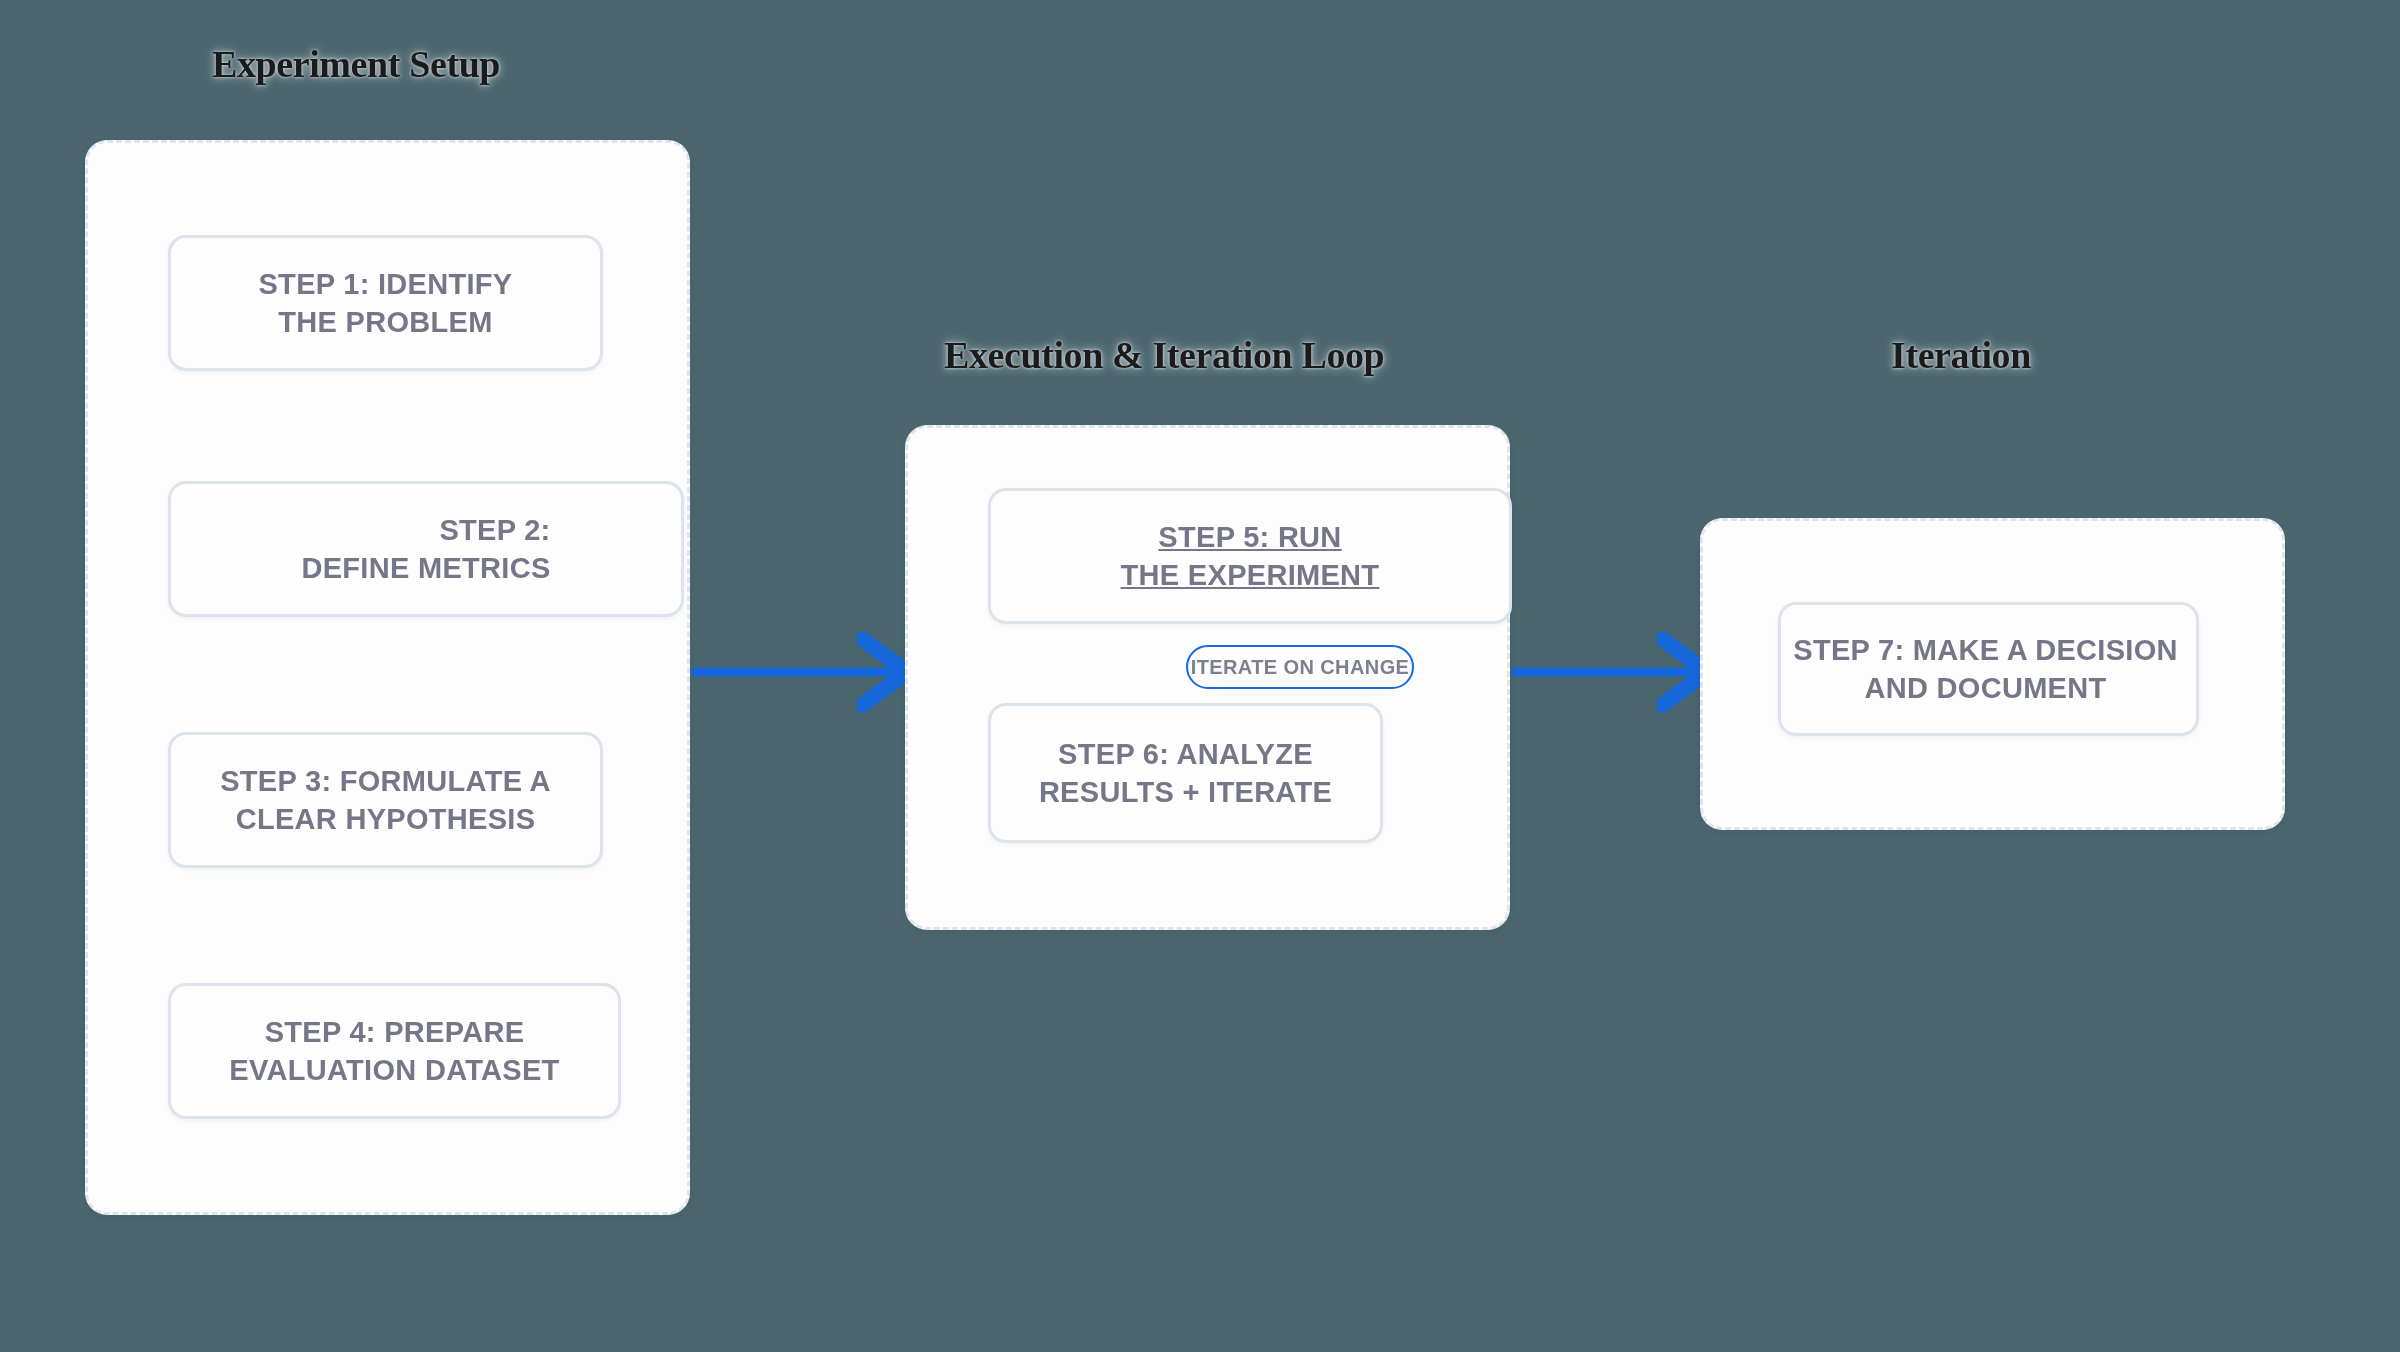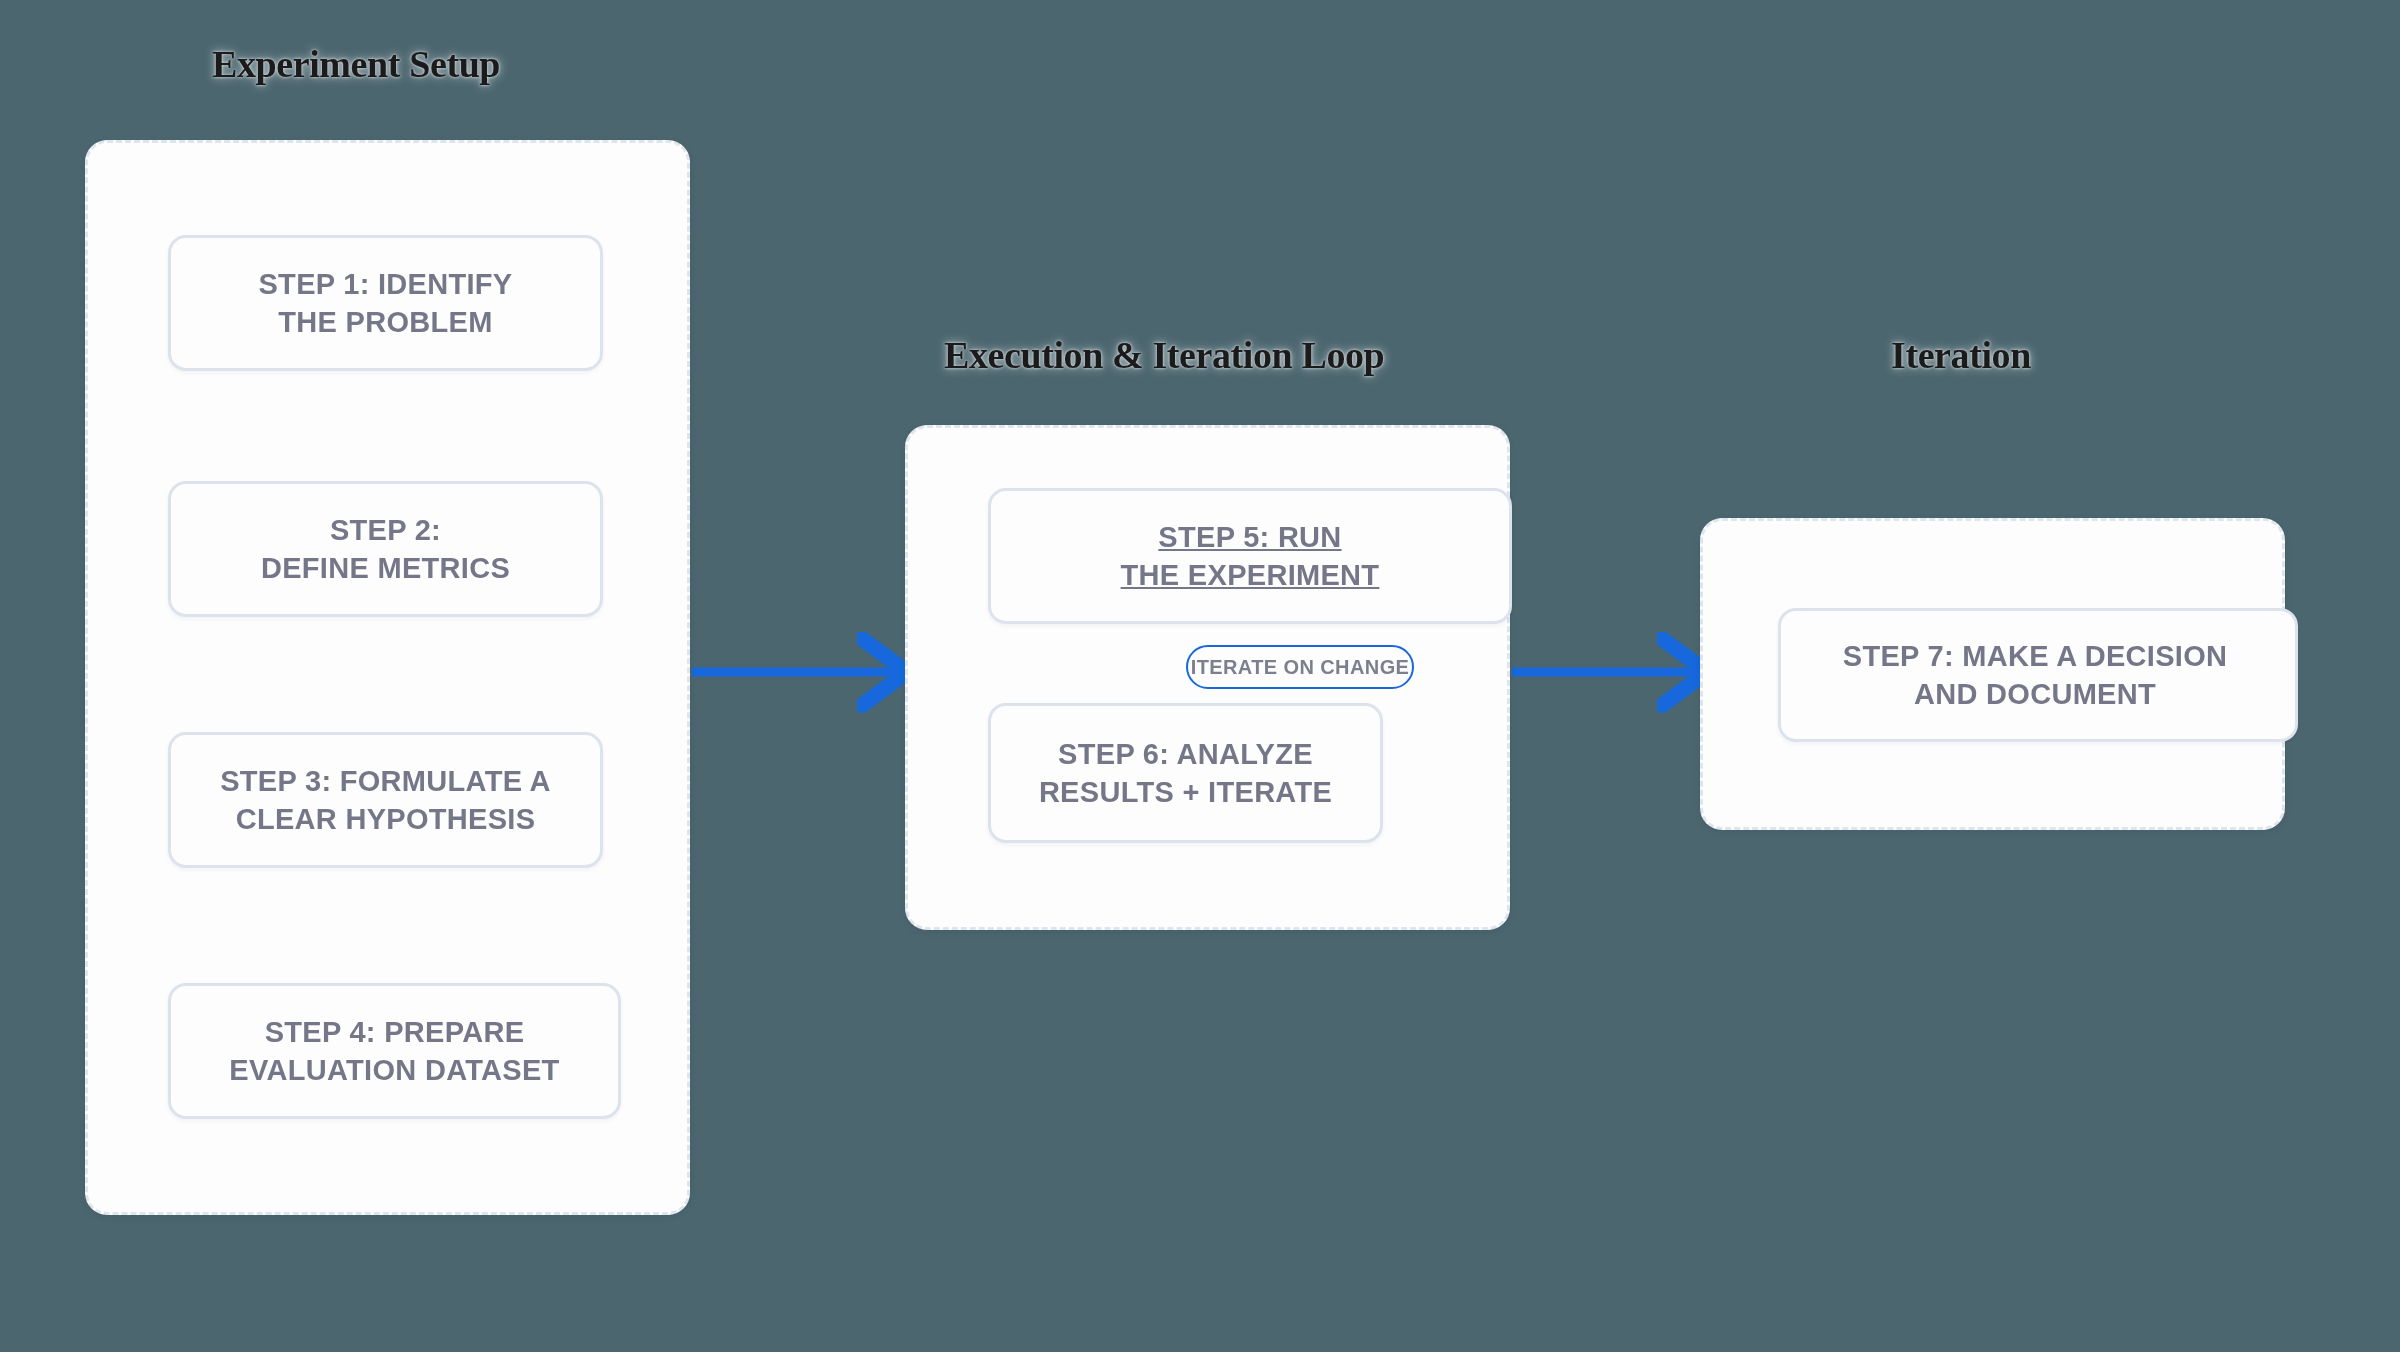--- a/index.html
+++ b/index.html
@@ -147,21 +147,21 @@
 
   <div class="cluster" style="left:85px; top:140px; width:605px; height:1075px;">
 
     <div class="step-box" style="left:80px; top:92px; width:435px; height:136px;">
       <div>
         <span>STEP 1: IDENTIFY</span>
         <span>THE PROBLEM</span>
       </div>
     </div>
 
-    <div class="step-box" style="left:80px; top:338px; width:435px; height:136px;">
+    <div class="step-box" style="left:80px; top:338px; width:516px; height:136px;text-align:right;">
       <div>
         <span>STEP 2:</span>
         <span>DEFINE METRICS</span>
       </div>
     </div>
 
     <div class="step-box" style="left:80px; top:589px; width:435px; height:136px;">
       <div>
         <span>STEP 3: FORMULATE A</span>
         <span>CLEAR HYPOTHESIS</span>
@@ -196,21 +196,21 @@
   </div>
 
   <div class="pill" style="left:1186px; top:645px; width:228px; height:44px;">
     <span>ITERATE ON CHANGE</span>
   </div>
 
   <div class="cluster-title" style="left:1872px; top:333px;">Iteration</div>
 
   <div class="cluster" style="left:1700px; top:518px; width:585px; height:312px;">
 
-    <div class="step-box" style="left:75px; top:87px; width:520px; height:134px;padding-left:8px;">
+    <div class="step-box" style="left:75px; top:81px; width:421px; height:134px;padding-left:8px;">
       <div>
         <span>STEP 7: MAKE A DECISION</span>
         <span>AND DOCUMENT</span>
       </div>
     </div>
   </div>
 
 </div>
 
 </body></html>

